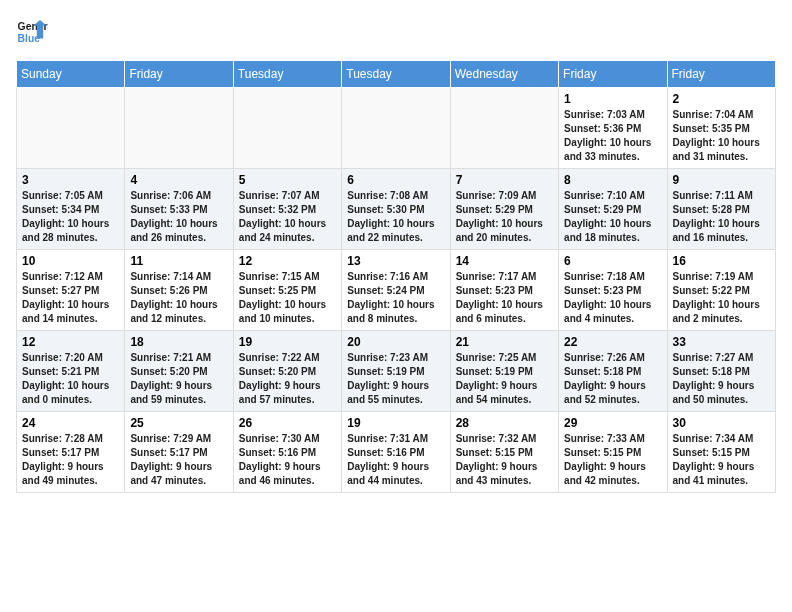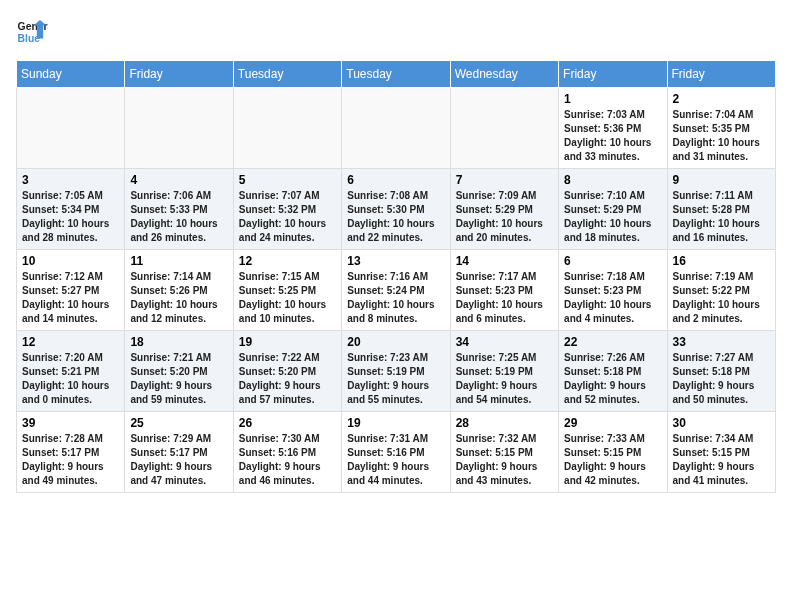--- a/index.html
+++ b/index.html
@@ -192,35 +192,35 @@
         </td>
         <td>
           <span class="day-num">19</span>
           <div class="day-info">Sunrise: 7:22 AM<br>Sunset: 5:20 PM<br>Daylight: 9 hours<br>and 57 minutes.</div>
         </td>
         <td>
           <span class="day-num">20</span>
           <div class="day-info">Sunrise: 7:23 AM<br>Sunset: 5:19 PM<br>Daylight: 9 hours<br>and 55 minutes.</div>
         </td>
         <td>
-          <span class="day-num">34</span>
+          <span class="day-num">21</span>
           <div class="day-info">Sunrise: 7:25 AM<br>Sunset: 5:19 PM<br>Daylight: 9 hours<br>and 54 minutes.</div>
         </td>
         <td>
           <span class="day-num">22</span>
           <div class="day-info">Sunrise: 7:26 AM<br>Sunset: 5:18 PM<br>Daylight: 9 hours<br>and 52 minutes.</div>
         </td>
         <td>
           <span class="day-num">33</span>
           <div class="day-info">Sunrise: 7:27 AM<br>Sunset: 5:18 PM<br>Daylight: 9 hours<br>and 50 minutes.</div>
         </td>
       </tr>
       <tr>
         <td>
-          <span class="day-num">39</span>
+          <span class="day-num">24</span>
           <div class="day-info">Sunrise: 7:28 AM<br>Sunset: 5:17 PM<br>Daylight: 9 hours<br>and 49 minutes.</div>
         </td>
         <td>
           <span class="day-num">25</span>
           <div class="day-info">Sunrise: 7:29 AM<br>Sunset: 5:17 PM<br>Daylight: 9 hours<br>and 47 minutes.</div>
         </td>
         <td>
           <span class="day-num">26</span>
           <div class="day-info">Sunrise: 7:30 AM<br>Sunset: 5:16 PM<br>Daylight: 9 hours<br>and 46 minutes.</div>
         </td>

